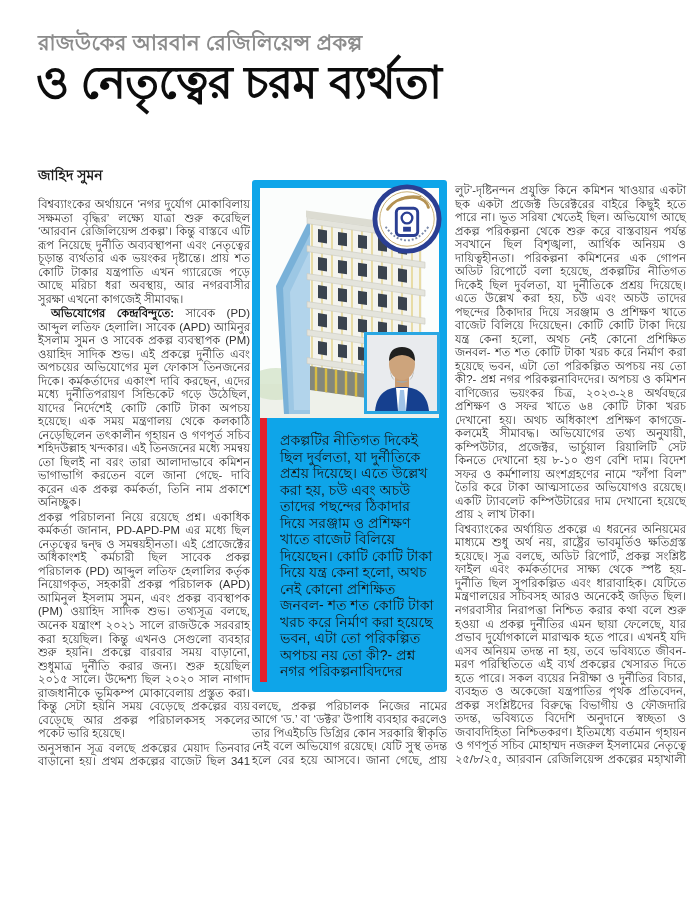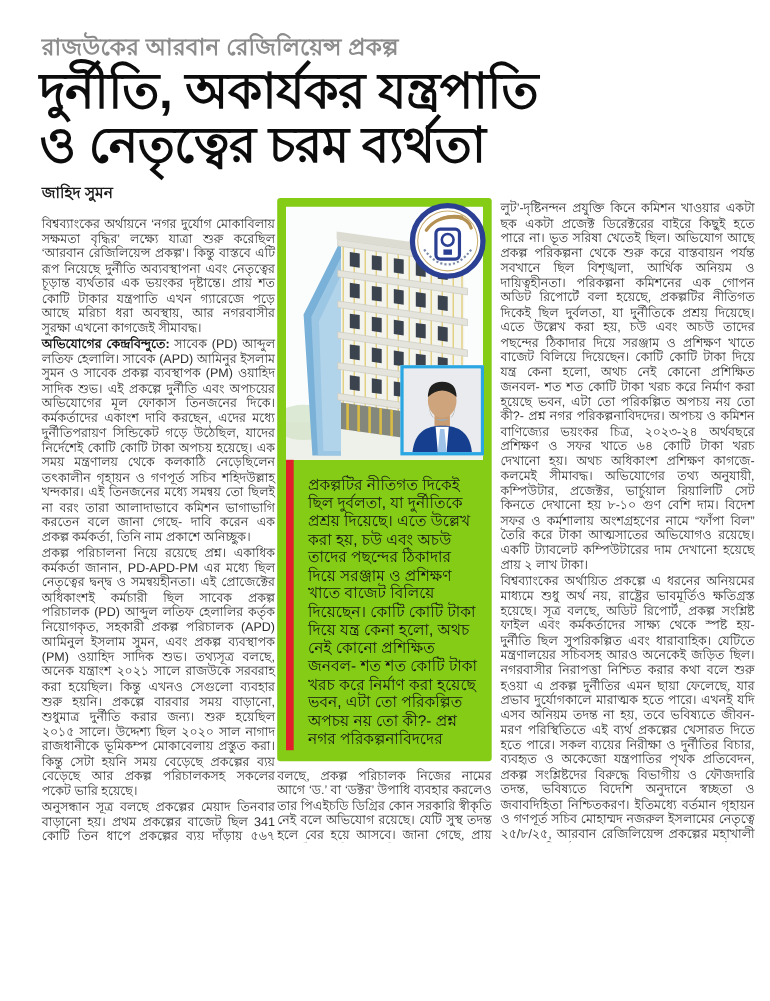--- a/index.html
+++ b/index.html
@@ -16,24 +16,24 @@
     font-weight:bold;color:#0c0c0c;letter-spacing:-0.5px;
   }
   .byline{
     position:absolute;left:38px;top:164px;font-size:14px;font-weight:bold;color:#1a1a1a;
   }
   .col{position:absolute;font-size:11.4px;line-height:1.185;text-align:justify;color:#333333;}
   .col p{margin:0 0 1px 0;}
   .col-left{left:38px;top:198px;width:212px;}
   .col-mid{left:252px;top:180px;width:195px;}
   .col-right{left:455px;top:184px;width:231px;}
-  .lead{color:#111;}
+  .lead{color:#111;margin-left:13px;}
   
   .figblock{
-    background:#84cc16;border-radius:3px;padding:8px 8px 10px 8px;margin-bottom:8px;
+    background:#0ea5e9;border-radius:3px;padding:8px 8px 10px 8px;margin-bottom:8px;
   }
   .photo{
     position:relative;height:230px;background:#fdfdfb;
   }
   .photo > svg.bldg{position:absolute;left:0;top:0;width:100%;height:100%;}
   .logo{
     position:absolute;top:-4px;right:-3px;width:70px;height:70px;
   }
   .portrait{
     position:absolute;right:-1px;bottom:4px;width:70px;height:76px;
@@ -50,21 +50,20 @@
   .footer-divider{position:absolute;left:0;top:848px;width:700px;height:44px;}
 </style>
 </head>
 <body>
 
 <div class="page">
 
   <div class="kicker">রাজউকের আরবান রেজিলিয়েন্স প্রকল্প</div>
 
   <div class="headline">
-    <div>দুর্নীতি, অকার্যকর যন্ত্রপাতি</div>
     <div>ও নেতৃত্বের চরম ব্যর্থতা</div>
   </div>
 
   <div class="byline">জাহিদ সুমন</div>
 
   <div class="col col-left">
     <p>বিশ্বব্যাংকের অর্থায়নে ‘নগর দুর্যোগ মোকাবিলায় সক্ষমতা বৃদ্ধির’ লক্ষ্যে যাত্রা শুরু করেছিল ‘আরবান রেজিলিয়েন্স প্রকল্প’। কিন্তু বাস্তবে এটি রূপ নিয়েছে দুর্নীতি অব্যবস্থাপনা এবং নেতৃত্বের চূড়ান্ত ব্যর্থতার এক ভয়ংকর দৃষ্টান্তে। প্রায় শত কোটি টাকার যন্ত্রপাতি এখন গ্যারেজে পড়ে আছে মরিচা ধরা অবস্থায়, আর নগরবাসীর সুরক্ষা এখনো কাগজেই সীমাবদ্ধ।</p>
     <p><b class="lead">অভিযোগের কেন্দ্রবিন্দুতে:</b> <span>সাবেক (PD) আব্দুল লতিফ হেলালি। সাবেক (APD) আমিনুর ইসলাম সুমন ও সাবেক প্রকল্প ব্যবস্থাপক (PM) ওয়াহিদ সাদিক শুভ। এই প্রকল্পে দুর্নীতি এবং অপচয়ের অভিযোগের মূল ফোকাস তিনজনের দিকে। কর্মকর্তাদের একাংশ দাবি করছেন, এদের মধ্যে দুর্নীতিপরায়ণ সিন্ডিকেট গড়ে উঠেছিল, যাদের নির্দেশেই কোটি কোটি টাকা অপচয় হয়েছে। এক সময় মন্ত্রণালয় থেকে কলকাঠি নেড়েছিলেন তৎকালীন গৃহায়ন ও গণপূর্ত সচিব শহিদউল্লাহ খন্দকার। এই তিনজনের মধ্যে সমন্বয় তো ছিলই না বরং তারা আলাদাভাবে কমিশন ভাগাভাগি করতেন বলে জানা গেছে- দাবি করেন এক প্রকল্প কর্মকর্তা, তিনি নাম প্রকাশে অনিচ্ছুক।</span></p>
     <p>প্রকল্প পরিচালনা নিয়ে রয়েছে প্রশ্ন। একাধিক কর্মকর্তা জানান, PD-APD-PM এর মধ্যে ছিল নেতৃত্বের দ্বন্দ্ব ও সমন্বয়হীনতা। এই প্রোজেক্টের অধিকাংশই কর্মচারী ছিল সাবেক প্রকল্প পরিচালক (PD) আব্দুল লতিফ হেলালির কর্তৃক নিয়োগকৃত, সহকারী প্রকল্প পরিচালক (APD) আমিনুল ইসলাম সুমন, এবং প্রকল্প ব্যবস্থাপক (PM) ওয়াহিদ সাদিক শুভ। তথ্যসূত্র বলছে, অনেক যন্ত্রাংশ ২০২১ সালে রাজউকে সরবরাহ করা হয়েছিল। কিন্তু এখনও সেগুলো ব্যবহার শুরু হয়নি। প্রকল্পে বারবার সময় বাড়ানো, শুধুমাত্র দুর্নীতি করার জন্য। শুরু হয়েছিল ২০১৫ সালে। উদ্দেশ্য ছিল ২০২০ সাল নাগাদ রাজধানীকে ভূমিকম্প মোকাবেলায় প্রস্তুত করা। কিন্তু সেটা হয়নি সময় বেড়েছে প্রকল্পের ব্যয় বেড়েছে আর প্রকল্প পরিচালকসহ সকলের পকেট ভারি হয়েছে।</p>
     <p>অনুসন্ধান সূত্র বলছে প্রকল্পের মেয়াদ তিনবার বাড়ানো হয়। প্রথম প্রকল্পের বাজেট ছিল 341 কোটি তিন ধাপে প্রকল্পের ব্যয় দাঁড়ায় ৫৬৭ কোটি টাকায়। যদিও ২০২১ সালেই ৯০ শতাংশ কাজ শেষ হয় বলে দাবি করা হয়েছিল কিন্তু আজ পর্যন্ত কোনো স্থায়ী সেল গঠিত হয়নি, যা ছিল প্রকল্পের মূল উদ্দেশ্যগুলোর একটি।</p>

